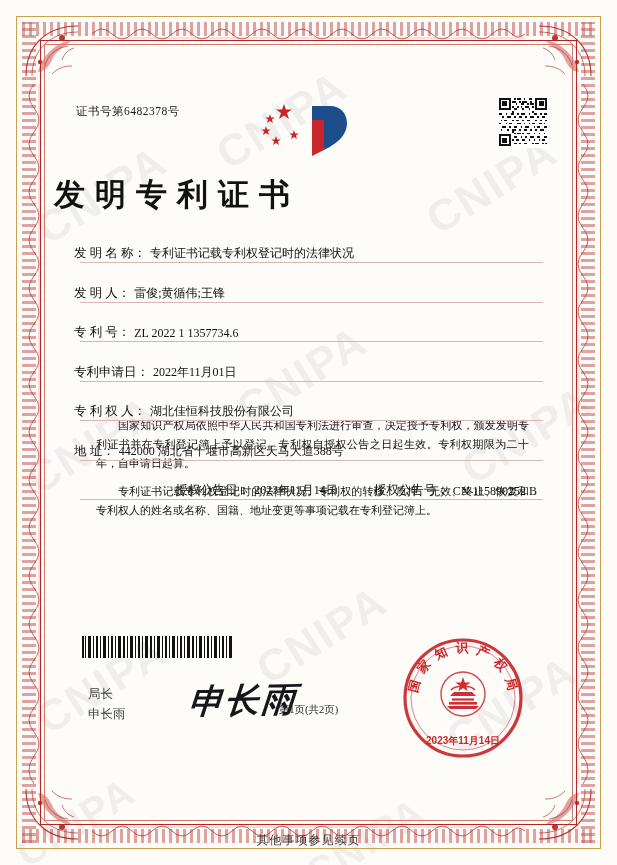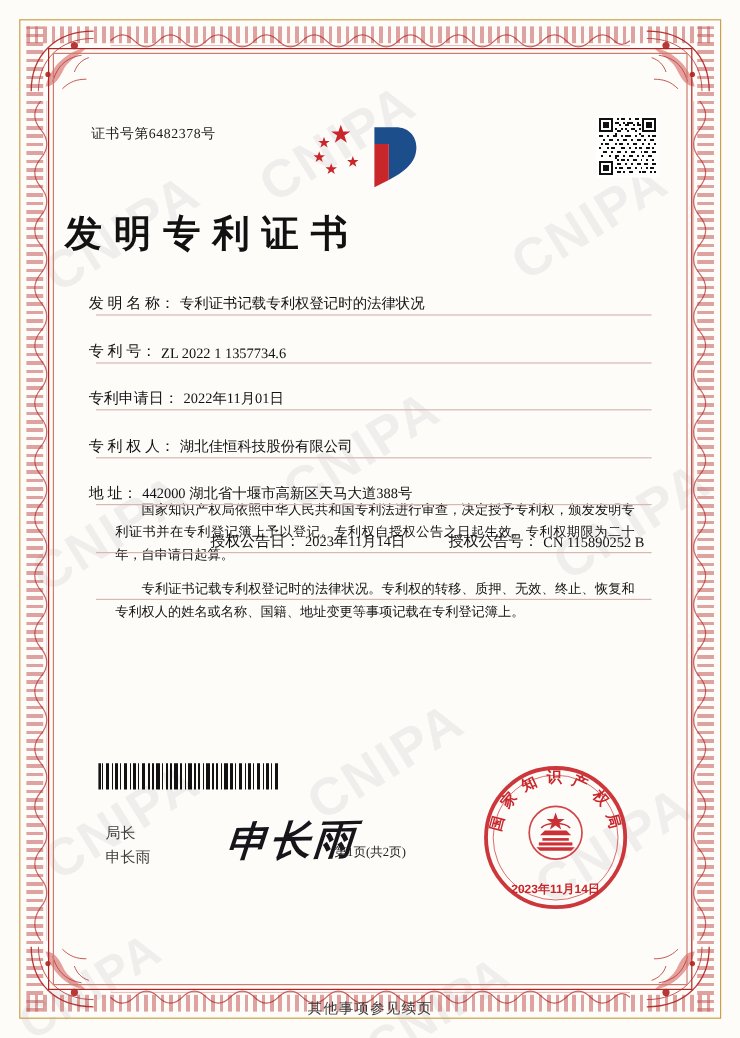--- a/index.html
+++ b/index.html
@@ -450,20 +450,24 @@
     </svg>
 
     <div class="title">发明专利证书</div>
 
     <div class="fields" id="field-rows">
         <div class="field-row">
           <span class="f-label">发 明 名 称：</span>
           <span class="f-value">专利证书记载专利权登记时的法律状况</span>
         </div>
         <div class="field-row">
+          <span class="f-label">发 明 人：</span>
+          <span class="f-value">雷俊;黄循伟;王锋</span>
+        </div>
+        <div class="field-row">
           <span class="f-label">专 利 号：</span>
           <span class="f-value">ZL 2022 1 1357734.6</span>
         </div>
         <div class="field-row">
           <span class="f-label">专利申请日：</span>
           <span class="f-value">2022年11月01日</span>
         </div>
         <div class="field-row">
           <span class="f-label">专 利 权 人：</span>
           <span class="f-value">湖北佳恒科技股份有限公司</span>

